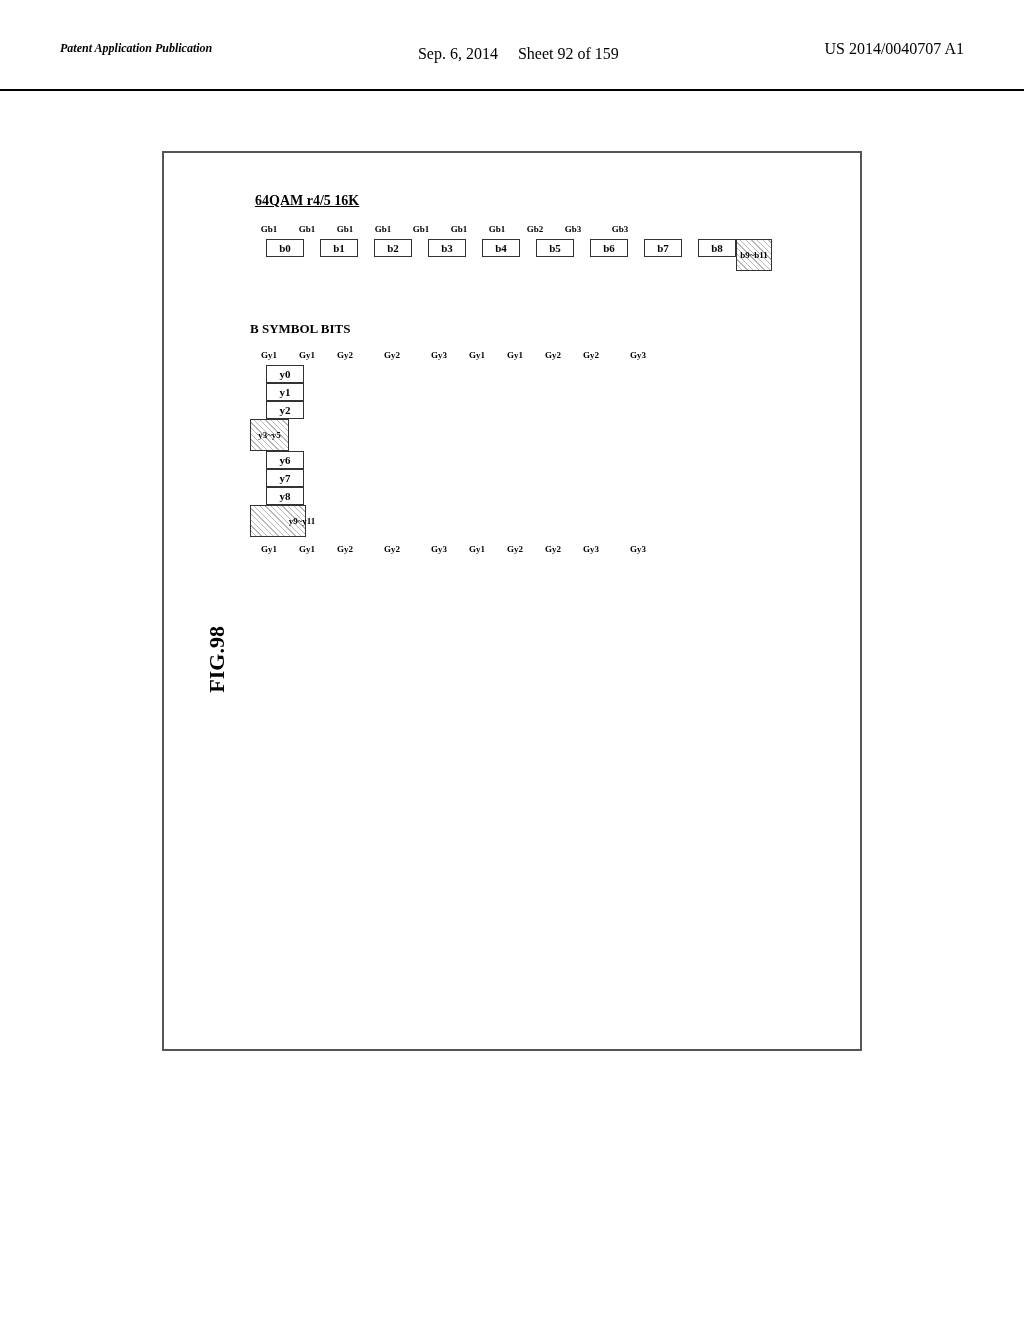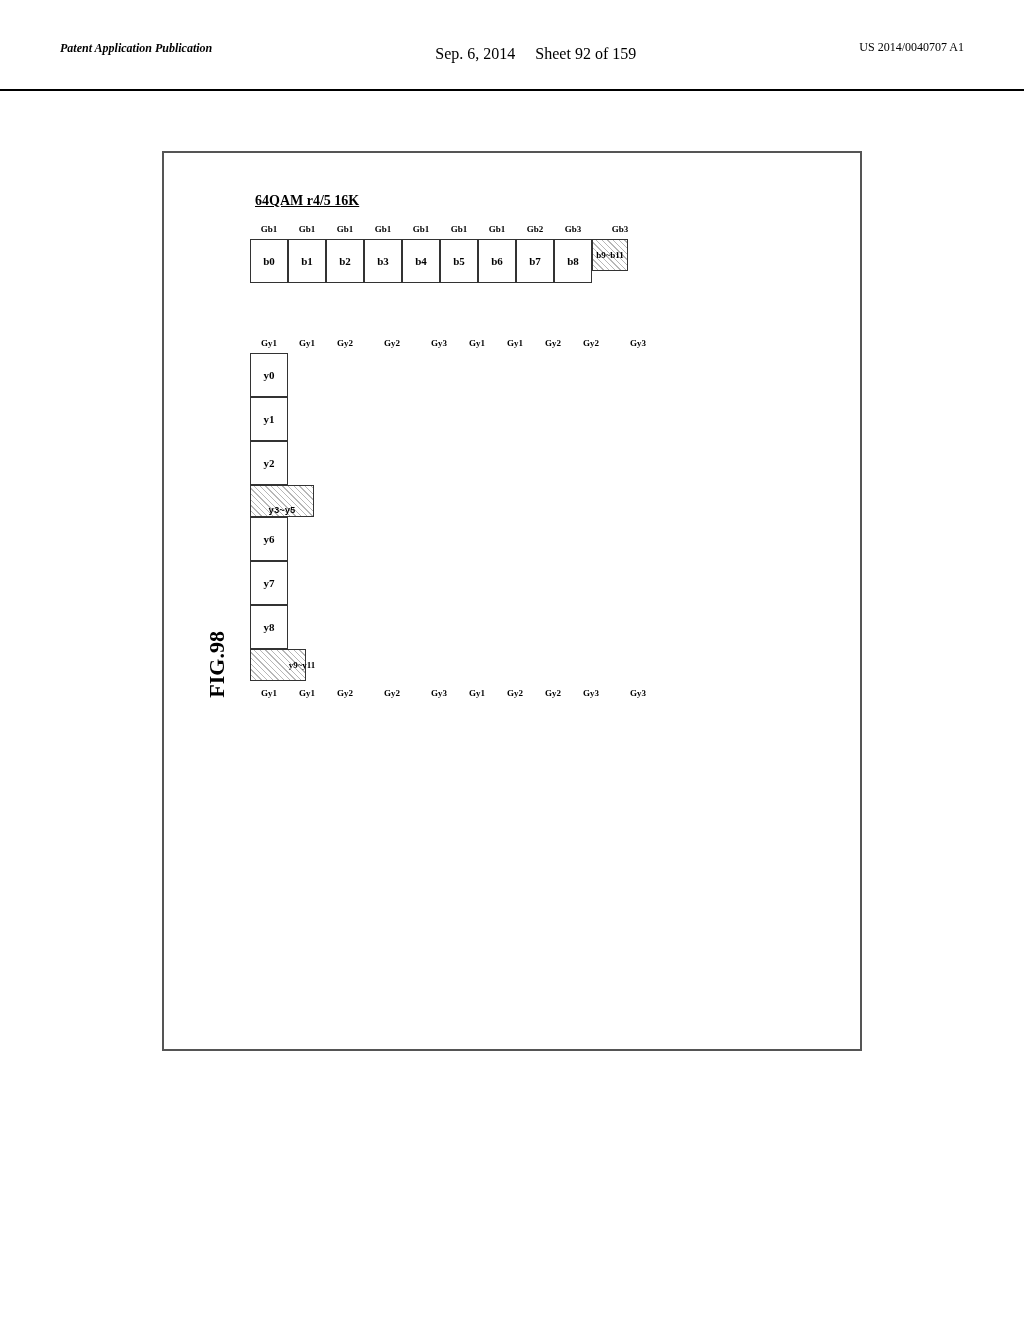--- a/index.html
+++ b/index.html
@@ -26,21 +26,21 @@
       line-height: 1.4;
     }
 
     .header-center {
       font-size: 16px;
       text-align: center;
       line-height: 1.8;
     }
 
     .header-right {
-      font-size: 12px;
+      font-size: 16px;
       text-align: right;
     }
 
     .page-content {
       display: flex;
       justify-content: center;
       align-items: flex-start;
       padding: 60px 40px;
     }
 
@@ -49,28 +49,29 @@
       width: 700px;
       min-height: 900px;
       padding: 40px 30px 40px 40px;
       display: flex;
       flex-direction: column;
       gap: 20px;
     }
 
     .bit-cell {
       width: 38px;
-      height: 44px;
+      height: 18px;
       border: 1px solid #333;
       display: flex;
       align-items: center;
       justify-content: center;
       font-size: 11px;
       font-weight: bold;
       background: #fff;
+      margin-left: 16px;
     }
 
     .label-cell {
       width: 38px;
       height: 20px;
       display: flex;
       align-items: center;
       justify-content: center;
       font-size: 10px;
       font-weight: bold;
@@ -150,40 +151,41 @@
             <div class="bit-cell">b8</div>
 
             <div style="position:relative; width:36px; height:32px; border:1px solid #333; display:flex; align-items:center; justify-content:center;">
               <div style="position:absolute; top:0; left:0; width:100%; height:100%; background: repeating-linear-gradient(45deg, transparent, transparent 3px, #999 3px, #999 4px); opacity:0.7;"></div>
               <span style="position:relative; font-size:9px; font-weight:bold; z-index:1;">b9~b11</span>
             </div>
           </div>
         </div>
 
         <div>
+          <div style="font-size:13px; font-weight:bold; margin-bottom:8px; margin-left:5px;">B  SYMBOL BITS</div>
 
           <div style="display:flex; flex-direction:row; margin-left:5px;">
             <div class="label-cell" style="font-size:9px;">Gy1</div>
             <div class="label-cell" style="font-size:9px;">Gy1</div>
             <div class="label-cell" style="font-size:9px;">Gy2</div>
             <div class="label-cell" style="font-size:9px; width:56px;">Gy2</div>
             <div class="label-cell" style="font-size:9px;">Gy3</div>
             <div class="label-cell" style="font-size:9px;">Gy1</div>
             <div class="label-cell" style="font-size:9px;">Gy1</div>
             <div class="label-cell" style="font-size:9px;">Gy2</div>
             <div class="label-cell" style="font-size:9px;">Gy2</div>
             <div class="label-cell" style="font-size:9px; width:56px;">Gy3</div>
           </div>
 
           <div style="display:flex; flex-direction:column; margin-left:5px;">
             <div class="bit-cell">y0</div>
             <div class="bit-cell">y1</div>
             <div class="bit-cell">y2</div>
 
-            <div style="position:relative; width:64px; height:32px; border:1px solid #333; display:flex; align-items:flex-end; justify-content:center;font-family:Liberation Mono, monospace;">
+            <div style="position:relative; width:39px; height:32px; border:1px solid #333; display:flex; align-items:center; justify-content:center;">
               <div style="position:absolute; top:0; left:0; width:100%; height:100%; background: repeating-linear-gradient(45deg, transparent, transparent 3px, #999 3px, #999 4px); opacity:0.7;"></div>
               <span style="position:relative; font-size:9px; font-weight:bold; z-index:1;">y3~y5</span>
             </div>
             <div class="bit-cell">y6</div>
             <div class="bit-cell">y7</div>
             <div class="bit-cell">y8</div>
 
             <div style="position:relative; width:56px; height:32px; border:1px solid #333; display:flex; align-items:center; justify-content:center;padding-left:48px;">
               <div style="position:absolute; top:0; left:0; width:100%; height:100%; background: repeating-linear-gradient(45deg, transparent, transparent 3px, #999 3px, #999 4px); opacity:0.7;"></div>
               <span style="position:relative; font-size:9px; font-weight:bold; z-index:1;">y9~y11</span>

